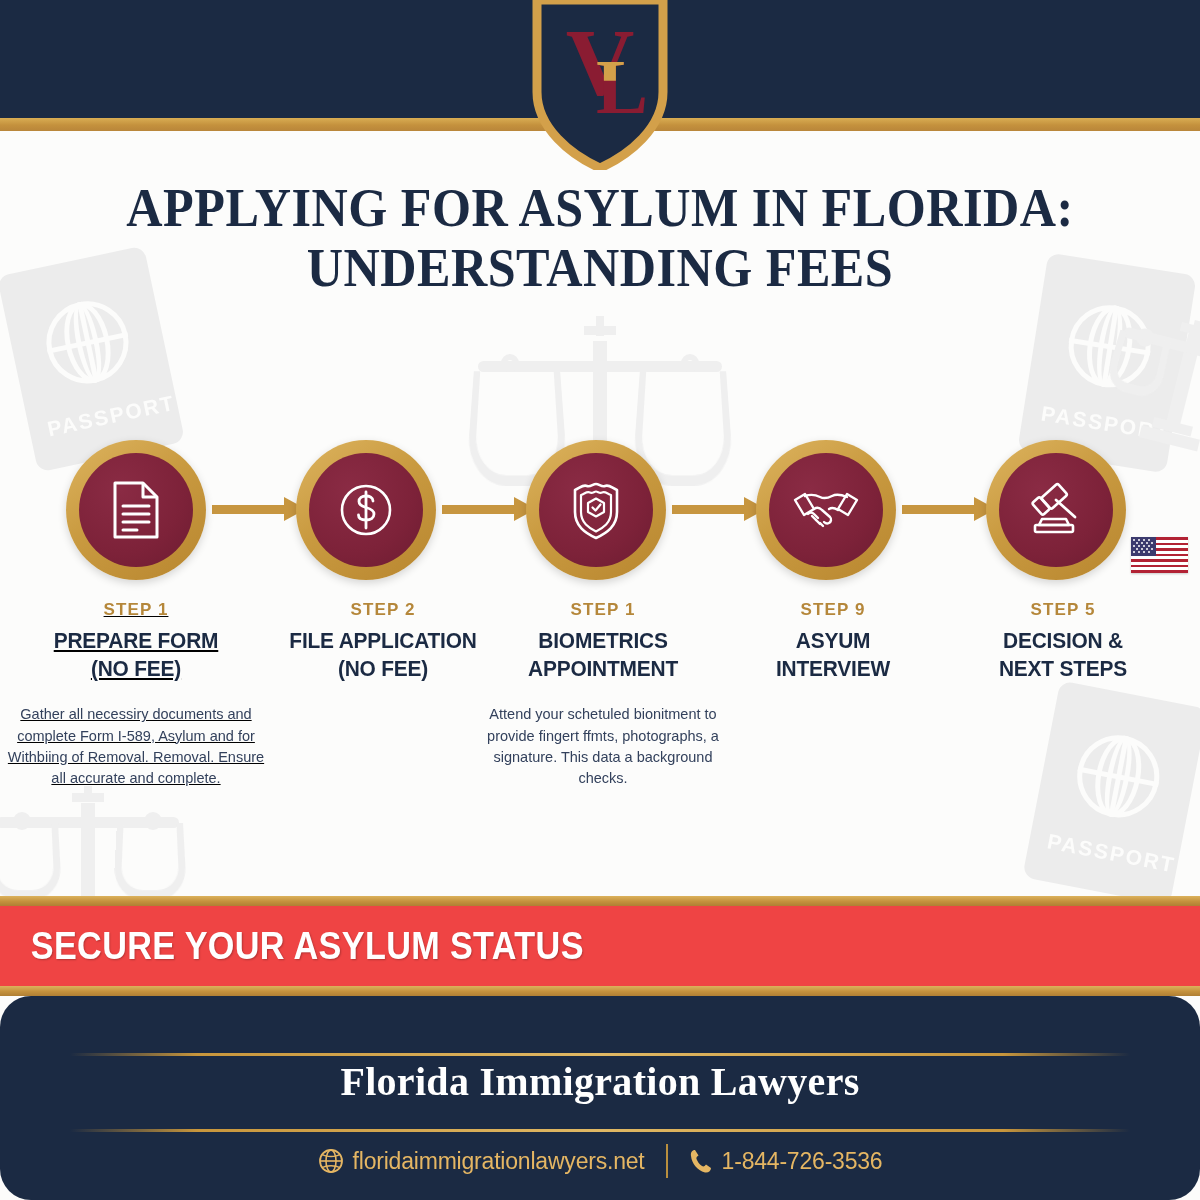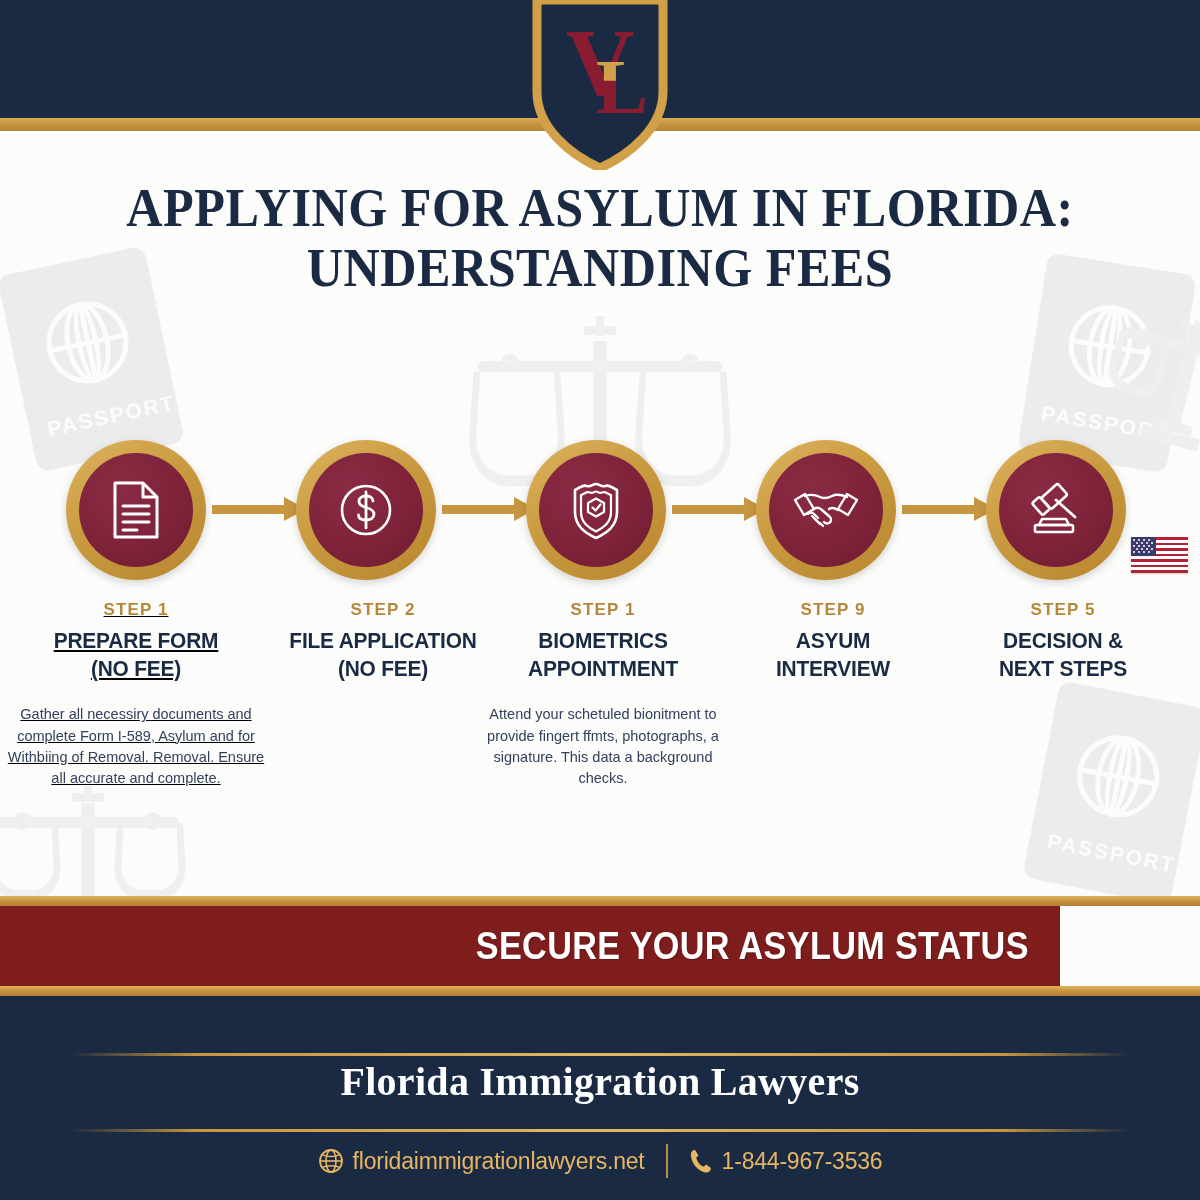--- a/index.html
+++ b/index.html
@@ -301,38 +301,39 @@
     z-index: 6;
   }
   .cta-rule {
     position:absolute; left:0; width:1200px; height:10px;
     background: linear-gradient(180deg,#dcb25c 0%,#c4913d 55%,#b07f34 100%);
   }
   .cta-rule.top { top: 0; }
   .cta-rule.bot { bottom: 0; }
   .cta-band {
     position:absolute; left:0; top:10px;
-    width:1060px; height:80px;
-    background:#7f1d1d;
-    display:flex; align-items:center; justify-content:flex-end;
+    width:1200px; height:80px;
+    background:#ef4444;
+    display:flex; align-items:center; justify-content:flex-start;
   }
   .cta-text {
     color:#fff; font-weight:bold; font-size:38px;
     letter-spacing:0.4px;
     transform: scaleX(0.9);
     text-shadow: 1px 1px 2px rgba(0,0,0,0.25);
   }
 
   
   .footer {
     position: absolute;
     top: 996px; left: 0;
     width: 1200px; height: 204px;
     background: #1b2a43;
     z-index: 5;
+    border-radius: 31px;
   }
   .f-divider {
     position:absolute; left:70px; width:1060px; height:3px;
     background: linear-gradient(90deg,rgba(200,150,60,0) 0%,#c8963c 12%,#e0b864 50%,#c8963c 88%,rgba(200,150,60,0) 100%);
   }
   .f-divider.top { top: 57px; }
   .f-divider.bot { top: 133px; }
   .firm {
     position:absolute; top:62px; left:0; width:1200px;
     text-align:center;
@@ -608,21 +609,21 @@
           <path d="M4.5 6.5 C8 9 18 9 21.5 6.5" fill="none" stroke="#e5b663" stroke-width="1.5"></path>
           <path d="M4.5 19.5 C8 17 18 17 21.5 19.5" fill="none" stroke="#e5b663" stroke-width="1.5"></path>
         </svg>
         <span class="txt">floridaimmigrationlawyers.net</span>
       </div>
       <div class="sep"></div>
       <div class="item">
         <svg width="24" height="26" viewBox="0 0 24 26">
           <path d="M6 2 C3 2 1.5 4.5 2 8 C3 16 8 22 16 24.5 C19.5 25 22 23 22 20 L17 16.5 C15.5 18.5 14.5 19 13 18 C10 16 8.5 13.5 7.5 11 C7 9.5 8 8.5 9.5 7.5 Z" fill="#e5b663"></path>
         </svg>
-        <span class="txt">1-844-967-3536</span>
+        <span class="txt">1-844-726-3536</span>
       </div>
     </div>
   </div>
 
   <div class="header"></div>
   <div class="header-rule"></div>
 
   <svg class="shield" viewBox="0 0 138 170">
     <path d="M6 0 L6 92 C6 128 40 155 69 168 C98 155 132 128 132 92 L132 0 Z" fill="#1b2a43" stroke="#d3a04a" stroke-width="9"></path>
   </svg>

